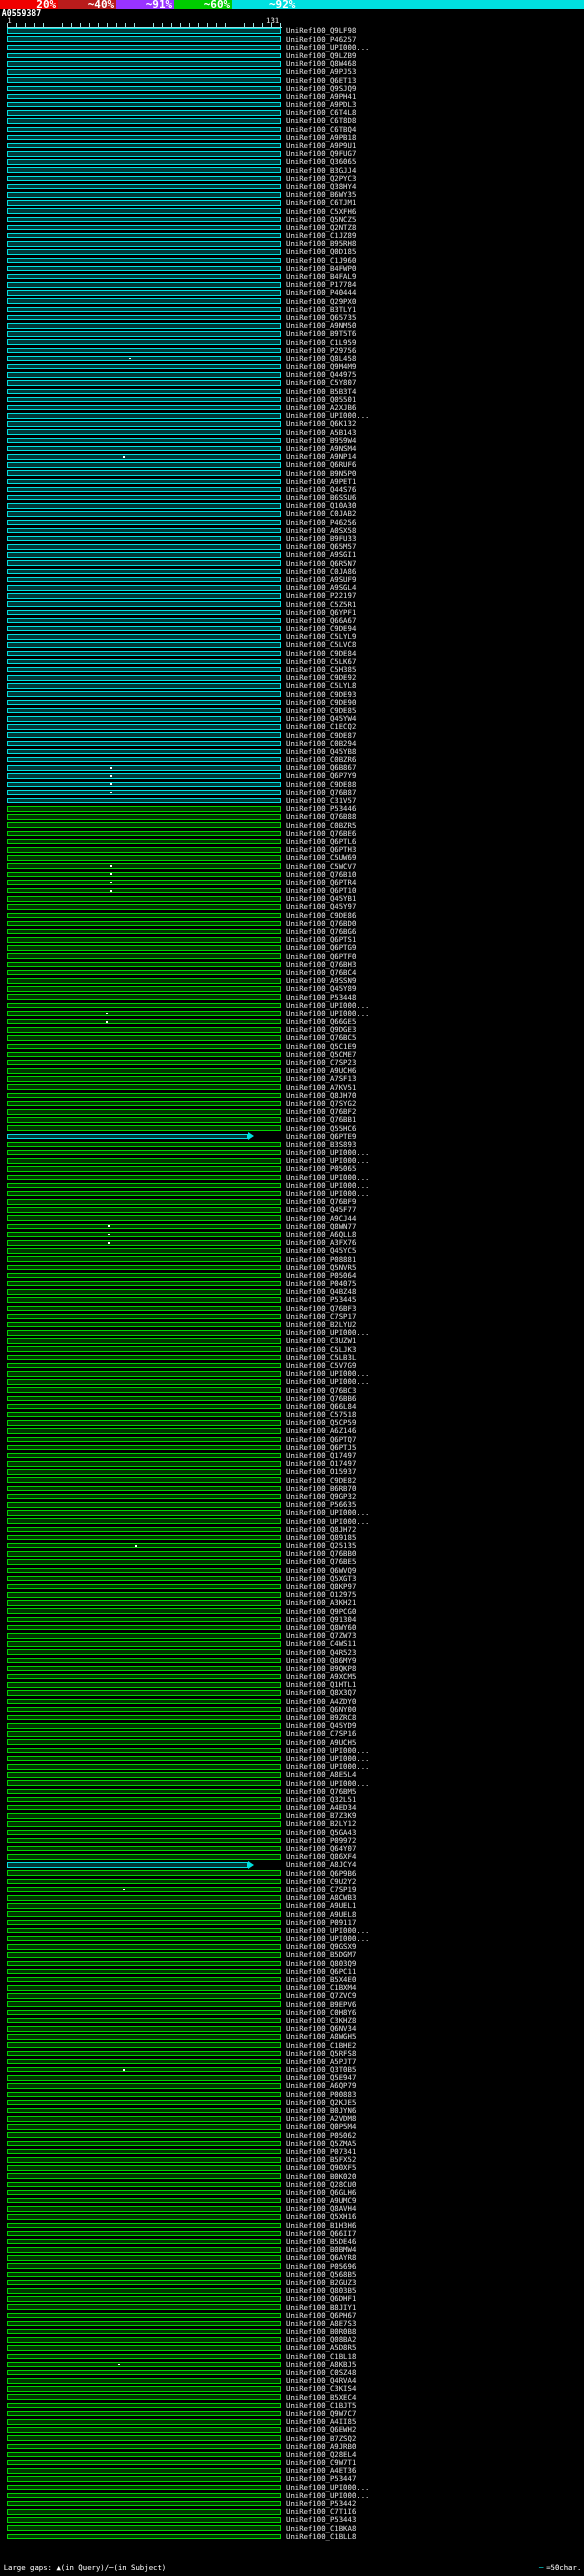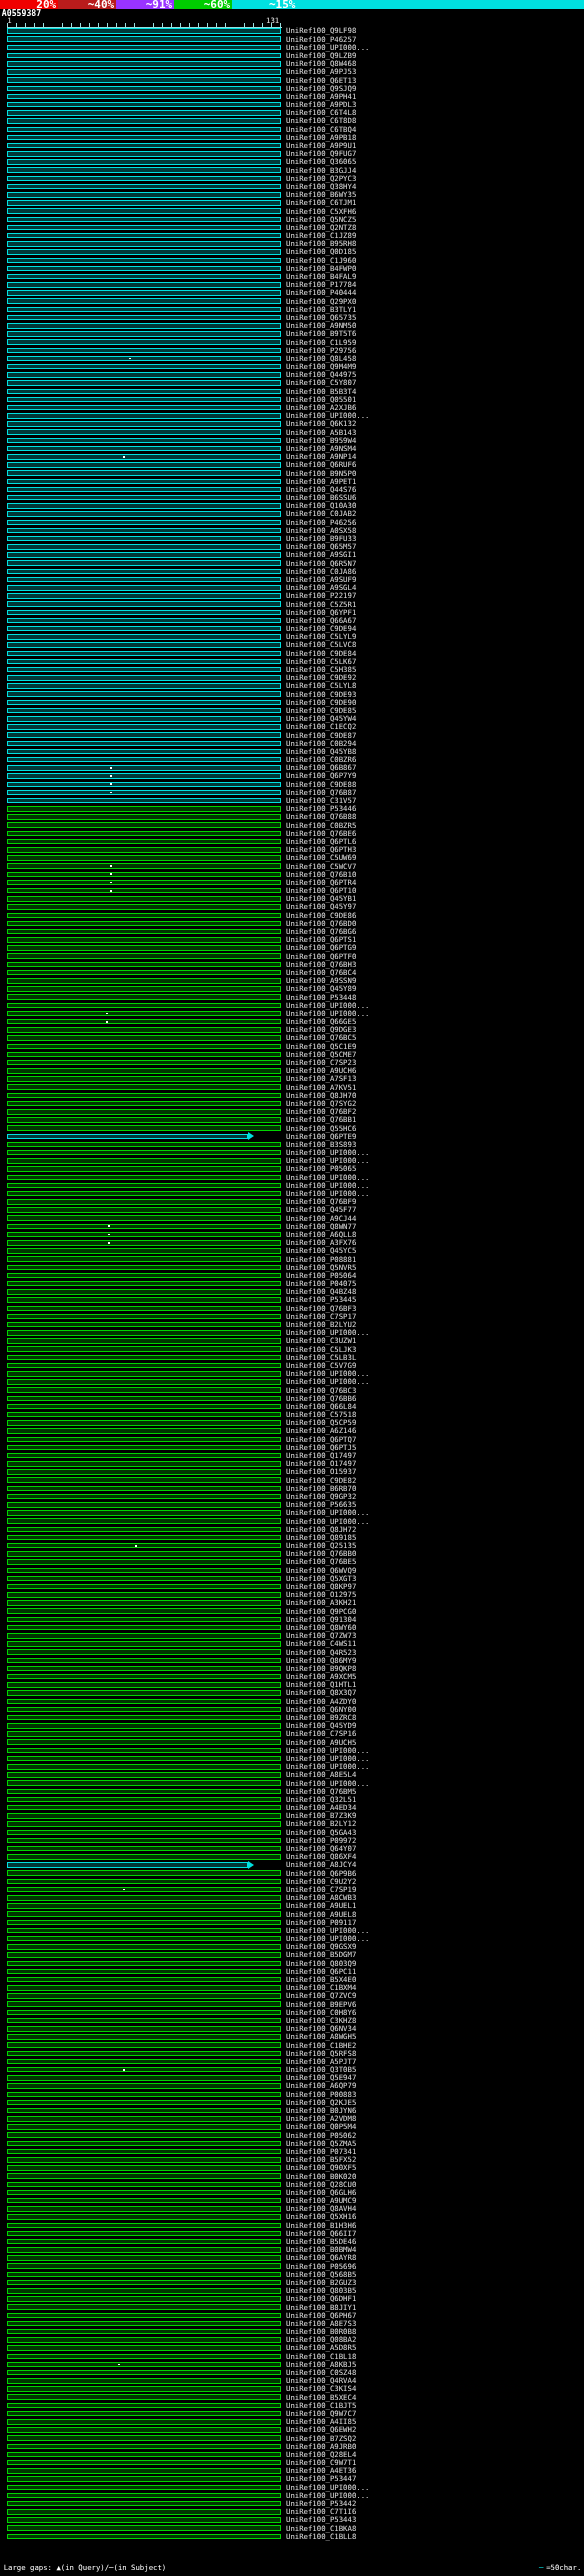--- a/index.html
+++ b/index.html
@@ -48,21 +48,21 @@
     <div class="key-seg" style="background: #b91c1c; width: 58px;">
       <span>~40%</span>
     </div>
     <div class="key-seg" style="background: rgb(153, 51, 255); width: 58px;">
       <span>~91%</span>
     </div>
     <div class="key-seg" style="background: rgb(0, 204, 0); width: 58px;">
       <span>~60%</span>
     </div>
     <div class="key-seg last" style="background: rgb(0, 224, 224); flex: 1 1 0%;">
-      <span>~15%</span>
+      <span>~92%</span>
     </div>
   </div>
 
 <div id="query-strip">
   <span class="qid">A0559387</span>
 </div>
 
 <div id="ruler">
   <span class="start">1</span>
   <span class="end">131</span>

